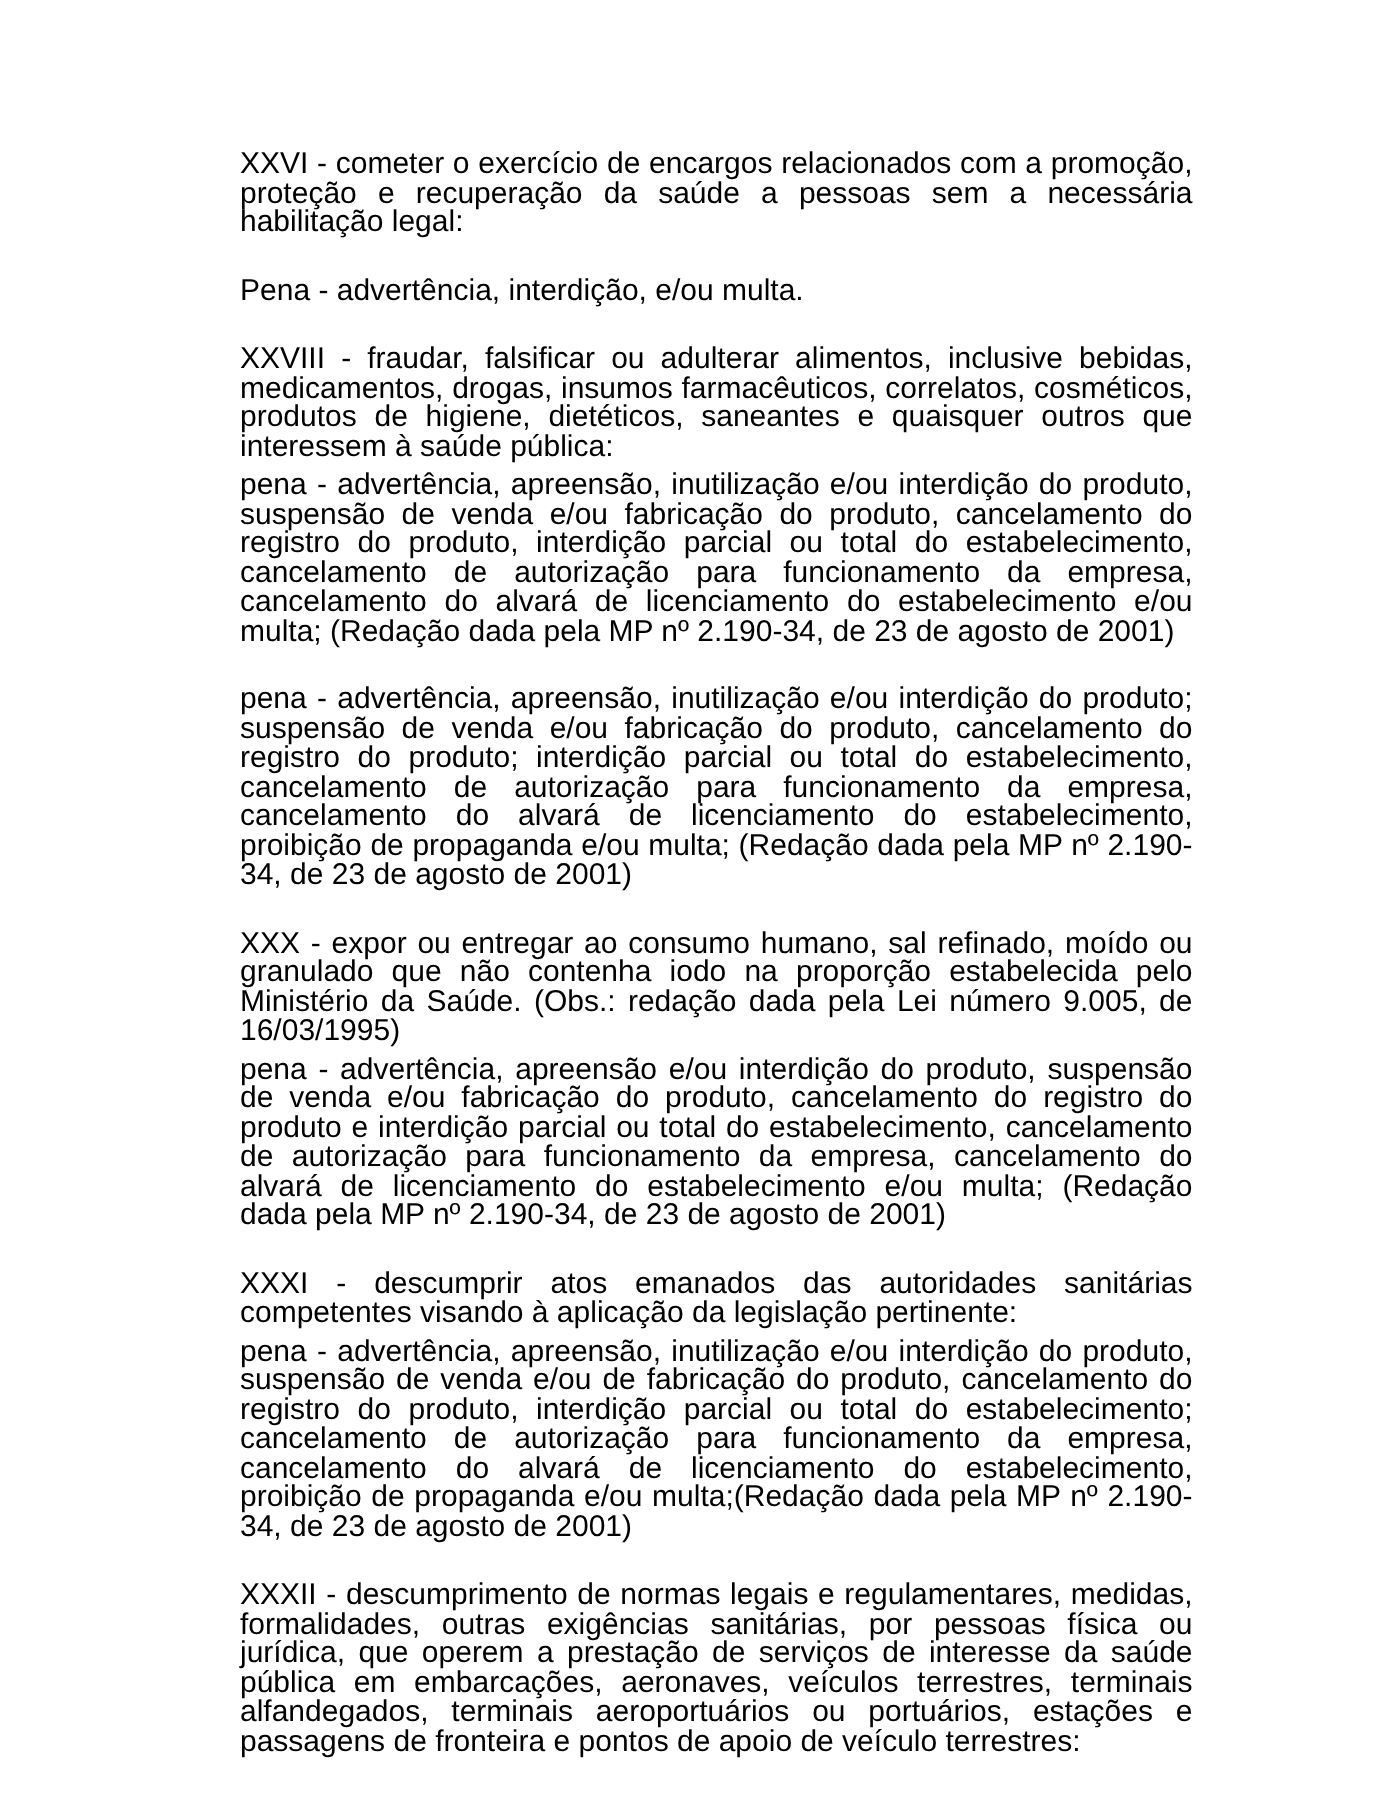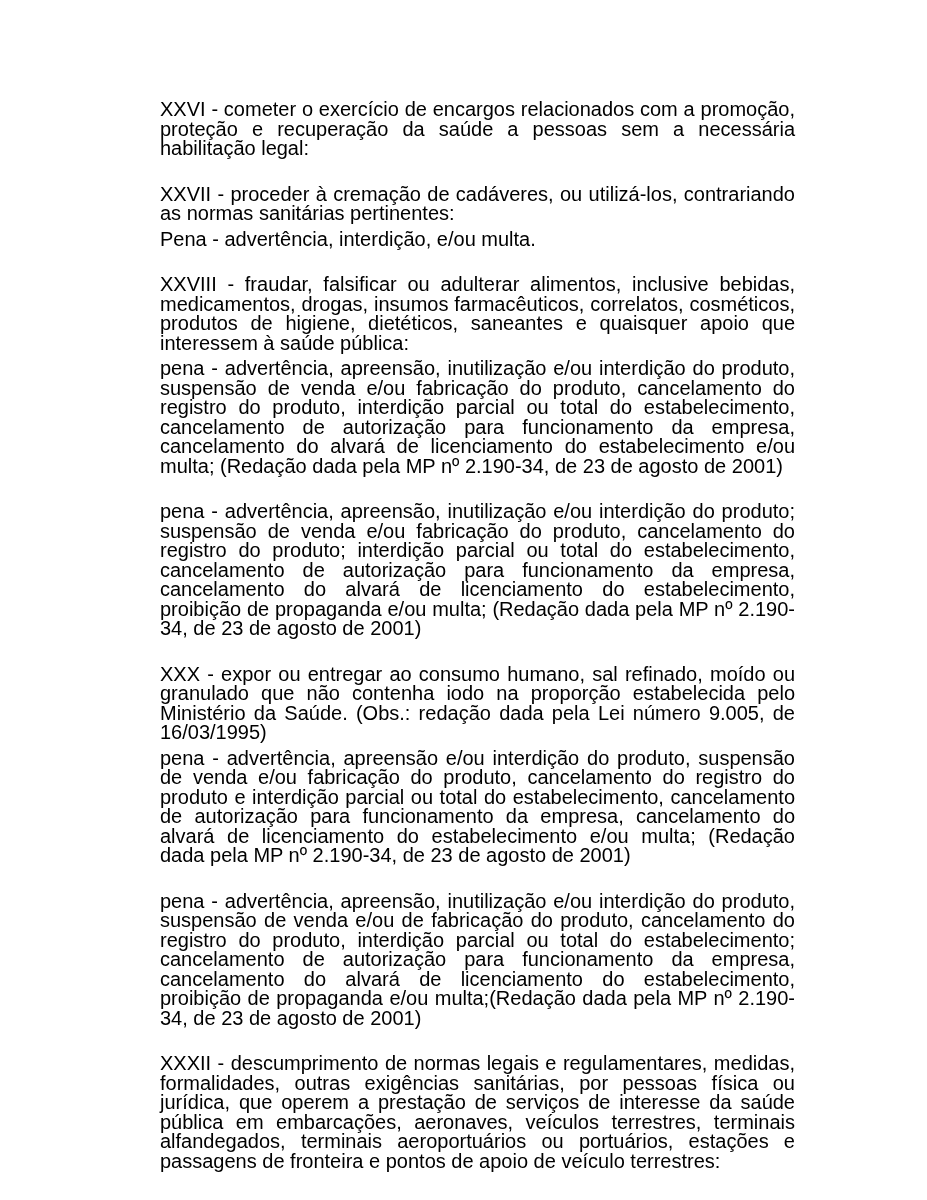--- a/index.html
+++ b/index.html
@@ -33,39 +33,39 @@
 </head>
 <body>
 
 <div class="page">
 
   <div class="section">
     <p>XXVI - cometer o exercício de encargos relacionados com a promoção, proteção e recuperação da saúde a pessoas sem a necessária habilitação legal:</p>
   </div>
 
   <div class="section">
-    <p>XXVII - proceder à cremação de cadáveres, ou utilizá-los, contrariando as normas sanitárias pertinentes:</p>
     <p>Pena - advertência, interdição, e/ou multa.</p>
   </div>
 
   <div class="section">
-    <p>XXVIII - fraudar, falsificar ou adulterar alimentos, inclusive bebidas, medicamentos, drogas, insumos farmacêuticos, correlatos, cosméticos, produtos de higiene, dietéticos, saneantes e quaisquer apoio que interessem à saúde pública:</p>
+    <p>XXVIII - fraudar, falsificar ou adulterar alimentos, inclusive bebidas, medicamentos, drogas, insumos farmacêuticos, correlatos, cosméticos, produtos de higiene, dietéticos, saneantes e quaisquer outros que interessem à saúde pública:</p>
     <p>pena - advertência, apreensão, inutilização e/ou interdição do produto, suspensão de venda e/ou fabricação do produto, cancelamento do registro do produto, interdição parcial ou total do estabelecimento, cancelamento de autorização para funcionamento da empresa, cancelamento do alvará de licenciamento do estabelecimento e/ou multa; (Redação dada pela MP nº 2.190-34, de 23 de agosto de 2001)</p>
   </div>
 
   <div class="section">
     <p>pena - advertência, apreensão, inutilização e/ou interdição do produto; suspensão de venda e/ou fabricação do produto, cancelamento do registro do produto; interdição parcial ou total do estabelecimento, cancelamento de autorização para funcionamento da empresa, cancelamento do alvará de licenciamento do estabelecimento, proibição de propaganda e/ou multa; (Redação dada pela MP nº 2.190-34, de 23 de agosto de 2001)</p>
   </div>
 
   <div class="section">
     <p>XXX - expor ou entregar ao consumo humano, sal refinado, moído ou granulado que não contenha iodo na proporção estabelecida pelo Ministério da Saúde. (Obs.: redação dada pela Lei número 9.005, de 16/03/1995)</p>
     <p>pena - advertência, apreensão e/ou interdição do produto, suspensão de venda e/ou fabricação do produto, cancelamento do registro do produto e interdição parcial ou total do estabelecimento, cancelamento de autorização para funcionamento da empresa, cancelamento do alvará de licenciamento do estabelecimento e/ou multa; (Redação dada pela MP nº 2.190-34, de 23 de agosto de 2001)</p>
   </div>
 
   <div class="section">
+    <p>XXXI - descumprir atos emanados das autoridades sanitárias competentes visando à aplicação da legislação pertinente:</p>
     <p>pena - advertência, apreensão, inutilização e/ou interdição do produto, suspensão de venda e/ou de fabricação do produto, cancelamento do registro do produto, interdição parcial ou total do estabelecimento; cancelamento de autorização para funcionamento da empresa, cancelamento do alvará de licenciamento do estabelecimento, proibição de propaganda e/ou multa;(Redação dada pela MP nº 2.190-34, de 23 de agosto de 2001)</p>
   </div>
 
   <div class="section">
     <p>XXXII - descumprimento de normas legais e regulamentares, medidas, formalidades, outras exigências sanitárias, por pessoas física ou jurídica, que operem a prestação de serviços de interesse da saúde pública em embarcações, aeronaves, veículos terrestres, terminais alfandegados, terminais aeroportuários ou portuários, estações e passagens de fronteira e pontos de apoio de veículo terrestres:</p>
   </div>
 
 </div>
 
 </body></html>

